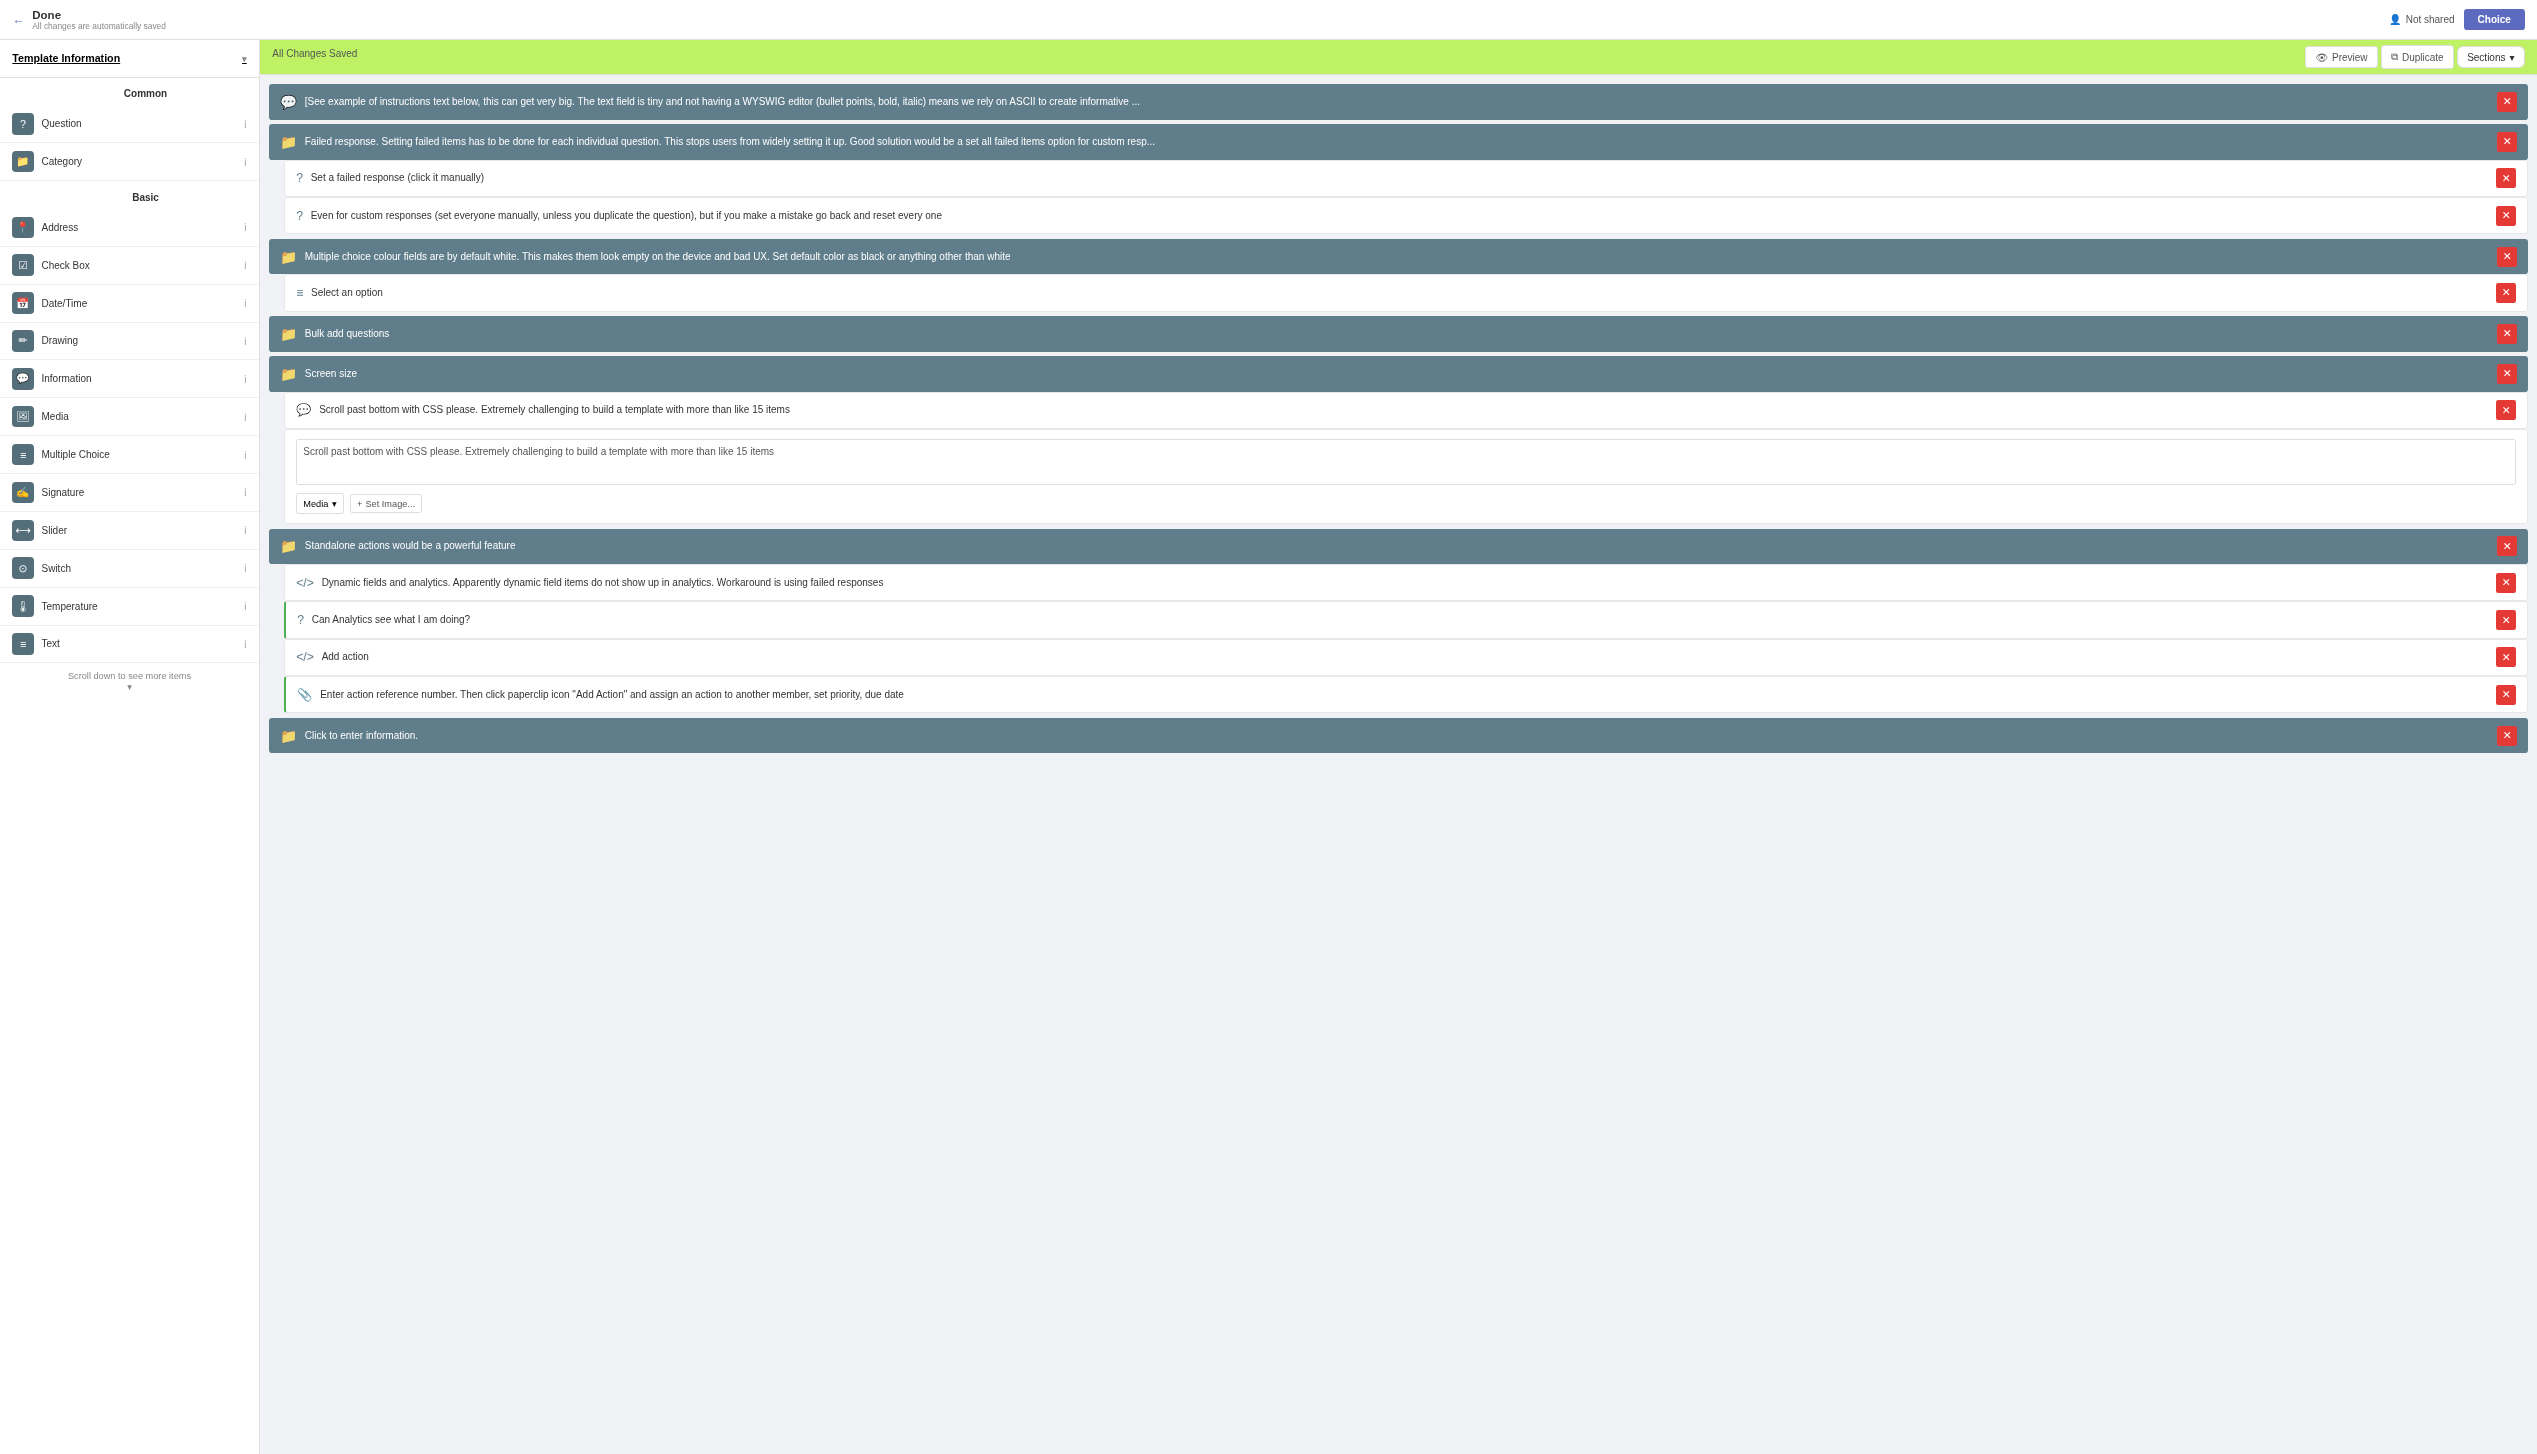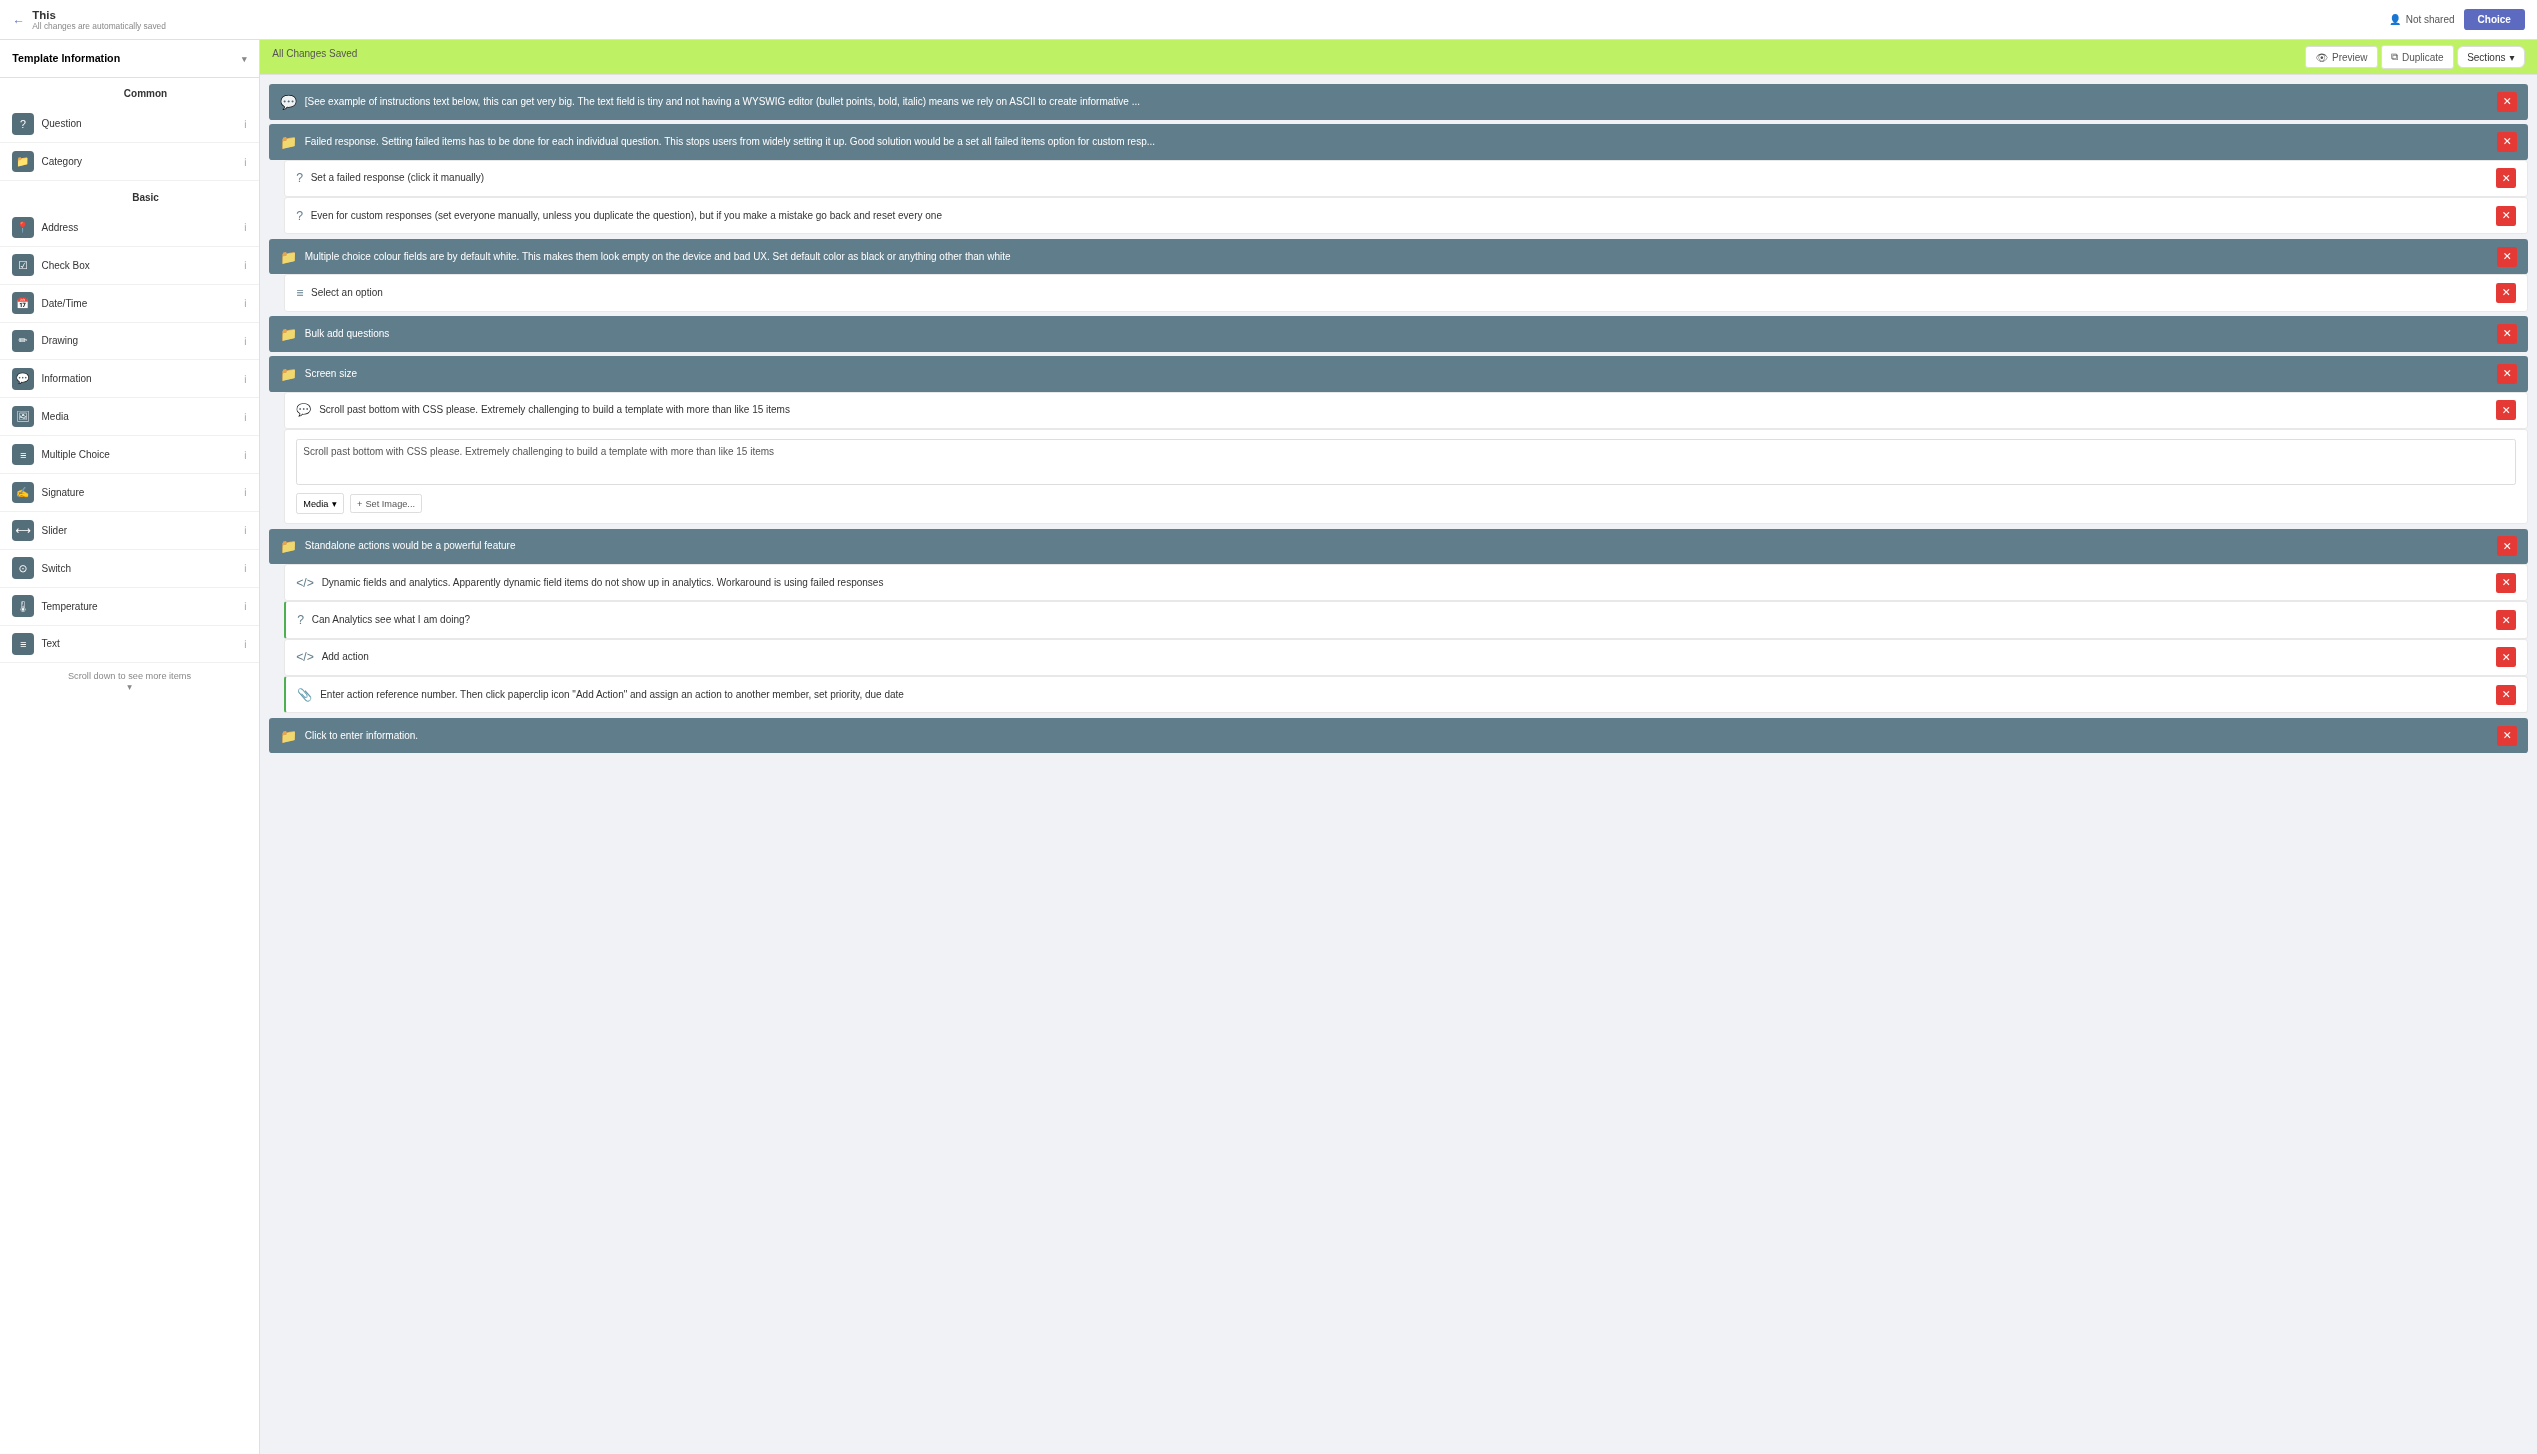--- a/index.html
+++ b/index.html
@@ -21,21 +21,21 @@
     
     .main-layout { display: flex; flex: 1; overflow: hidden; }
 
     
     .sidebar {
       width: 260px; background: #fff; border-right: 0.8px solid #e0e0e0;
       display: flex; flex-direction: column; overflow-y: auto; flex-shrink: 0;
     }
     .sidebar-header {
       display: flex; align-items: center; justify-content: space-between;
-      padding: 12.3px 12.3px; border-bottom: 0.8px solid #e0e0e0; font-weight: 600; font-size: 10.7px; cursor: pointer;
+      padding: 12.3px 12.3px; border-bottom: 0.8px solid #e0e0e0; font-weight: 600; font-size: 10.7px; cursor: pointer; text-decoration: underline;
     }
     .section-label {
       font-weight: 600; font-size: 10px; color: #333; padding: 10.7px 12.3px 6.1px; text-align: center; margin-left: 32px;
     }
     .sidebar-item {
       display: flex; align-items: center; justify-content: space-between;
       padding: 7.7px 12.3px; border-bottom: 0.8px solid #f0f0f0; cursor: pointer;
       background: #fff; transition: background 0.15s;
     }
     .sidebar-item-left { display: flex; align-items: center; gap: 7.7px; }
@@ -95,21 +95,21 @@
     .media-select { display: flex; align-items: center; border: 0.8px solid #ddd; border-radius: 2.3px; padding: 3.8px 6.1px; font-size: 9.2px; background: #fff; cursor: pointer; gap: 3.8px; }
     .set-image-btn { display: flex; align-items: center; gap: 3.1px; font-size: 9.2px; color: #555; cursor: pointer; border: 0.8px solid #ddd; border-radius: 2.3px; padding: 3.8px 6.1px; background: #fff; }
   </style>
 </head>
 <body>
 
 <div class="top-bar">
   <div class="top-bar-left">
     <span class="back-arrow">←</span>
     <div>
-      <div class="done-title">This</div>
+      <div class="done-title">Done</div>
       <div class="auto-saved">All changes are automatically saved</div>
     </div>
   </div>
   <div class="top-bar-right">
     <div class="not-shared">
       <span>👤</span>
       <span>Not shared</span>
     </div>
     <button class="share-btn">Choice</button>
   </div>

